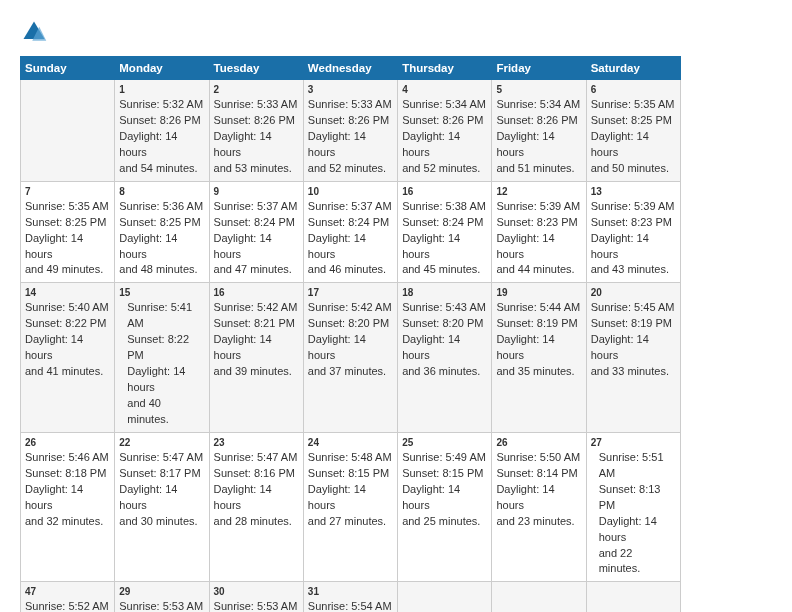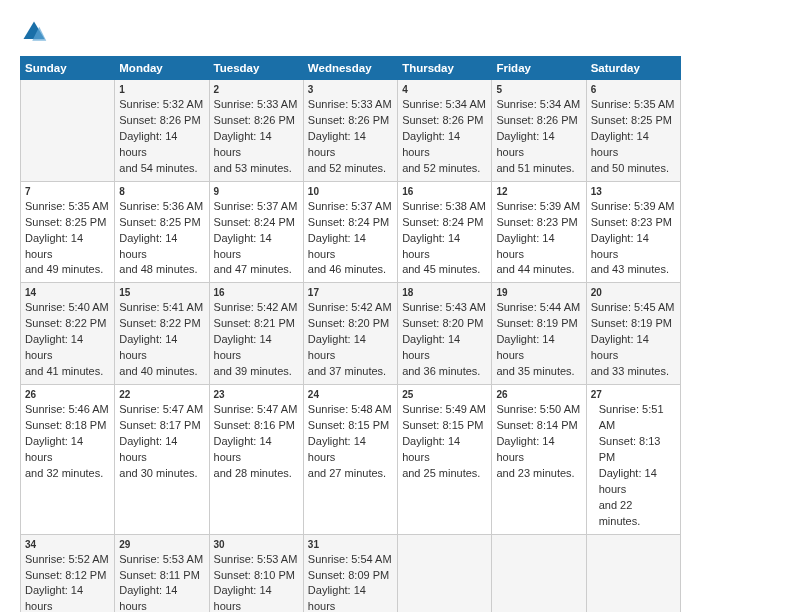--- a/index.html
+++ b/index.html
@@ -231,21 +231,21 @@
         <tr>
           <td>
             <span class="day-num">14</span>
             <div class="cell-info" style="white-space: pre-line;">Sunrise: 5:40 AM
 Sunset: 8:22 PM
 Daylight: 14 hours
 and 41 minutes.</div>
           </td>
           <td>
             <span class="day-num">15</span>
-            <div class="cell-info" style="white-space: pre-line;">Sunrise: 5:41 AM
+            <div class="cell-info" style="white-space: pre-line; margin-left: 8px;">Sunrise: 5:41 AM
 Sunset: 8:22 PM
 Daylight: 14 hours
 and 40 minutes.</div>
           </td>
           <td>
             <span class="day-num">16</span>
             <div class="cell-info" style="white-space: pre-line;">Sunrise: 5:42 AM
 Sunset: 8:21 PM
 Daylight: 14 hours
 and 39 minutes.</div>
@@ -325,21 +325,21 @@
           <td>
             <span class="day-num">27</span>
             <div class="cell-info" style="white-space: pre-line; margin-left: 8px;">Sunrise: 5:51 AM
 Sunset: 8:13 PM
 Daylight: 14 hours
 and 22 minutes.</div>
           </td>
         </tr>
         <tr>
           <td>
-            <span class="day-num">34</span>
+            <span class="day-num">47</span>
             <div class="cell-info" style="white-space: pre-line;">Sunrise: 5:52 AM
 Sunset: 8:12 PM
 Daylight: 14 hours
 and 20 minutes.</div>
           </td>
           <td>
             <span class="day-num">29</span>
             <div class="cell-info" style="white-space: pre-line;">Sunrise: 5:53 AM
 Sunset: 8:11 PM
 Daylight: 14 hours

